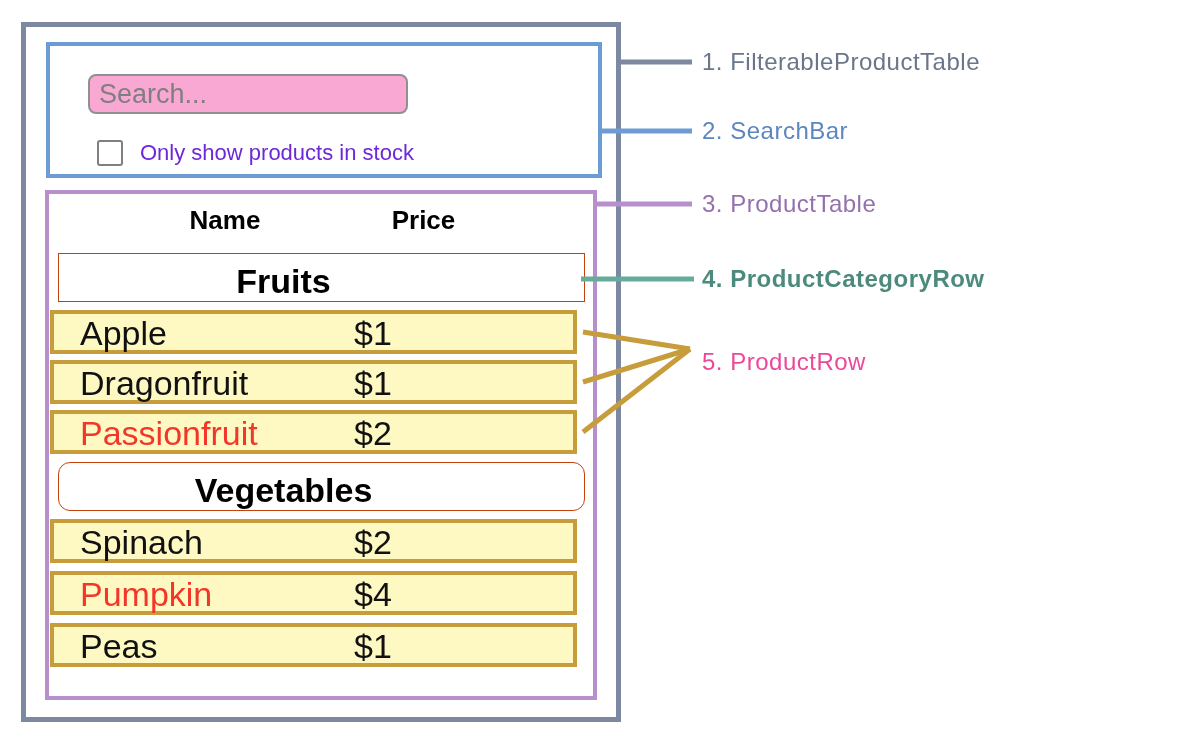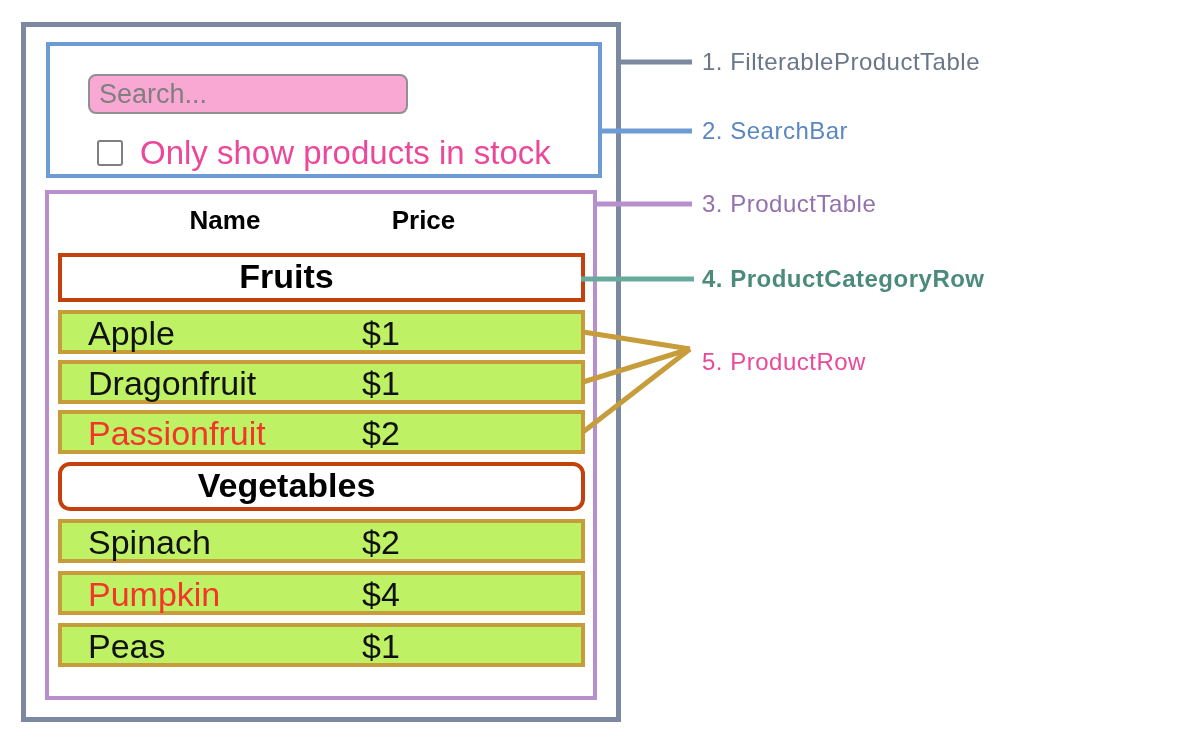--- a/index.html
+++ b/index.html
@@ -13,33 +13,33 @@
   #searchbar-box  { left:46px;  top:42px;  width:556px; height:136px; border:4px solid #6d9bd3; background:#fff; }
   #producttable-box{ left:45px; top:190px; width:552px; height:510px; border:4px solid #b78fcd; background:#fff; }
 
   #search-input { left:88px; top:74px; width:320px; height:40px; border:2px solid #909090;
                   border-radius:8px; font-family:"Liberation Sans",sans-serif; font-size:27px;
                   color:#333; padding-left:9px; outline:none; background:#f9a8d4; }
   #search-input::placeholder { color:#7f7f7f; opacity:1; }
 
   #stock-row { left:97px; top:139px; height:28px; display:flex; align-items:center; gap:17px; }
   #stock-checkbox { width:26px; height:26px; border:2px solid #7f7f7f; border-radius:3px; background:#fff; flex:0 0 auto; }
-  #stock-label { font-size:33px; color:#ec4899; white-space:nowrap; }
+  #stock-label { font-size:22px; color:#6d28d9; white-space:nowrap; }
 
   
   .tbl-header { left:88px; top:200px; width:397px; height:40px; display:grid;
                 grid-template-columns:274px 1fr; align-items:center; }
   .tbl-header span { text-align:center; font-size:26px; font-weight:bold; color:#000; }
 
-  .cat-row { left:58px; width:527px; height:49px; border:4px solid #c2410c; background:#fff;
-             display:flex; align-items:flex-start; }
+  .cat-row { left:58px; width:527px; height:49px; border:1px solid #c2410c; background:#fff;
+             display:flex; align-items:flex-end; }
   .cat-row .cat-label { margin-left:26px; width:397px; text-align:center;
                         font-size:34px; font-weight:bold; color:#000; }
 
-  .prod-row { left:58px; width:527px; height:44px; border:4px solid #c79c3a; background:#bef264;
+  .prod-row { left:50px; width:527px; height:44px; border:4px solid #c79c3a; background:#fef9c3;
               display:grid; grid-template-columns:274px 1fr; align-items:center; padding-left:26px; }
   .prod-row .p-name  { font-size:34px; color:#111; white-space:nowrap; }
   .prod-row .p-price { font-size:34px; color:#111; white-space:nowrap; }
 
   #row-fruits   { top:253px; }
   #row-apple    { top:310px; }
   #row-dragon   { top:360px; }
   #row-passion  { top:410px; }
   #row-veg      { top:462px;border-radius:12px; }
   #row-spinach  { top:519px; }

